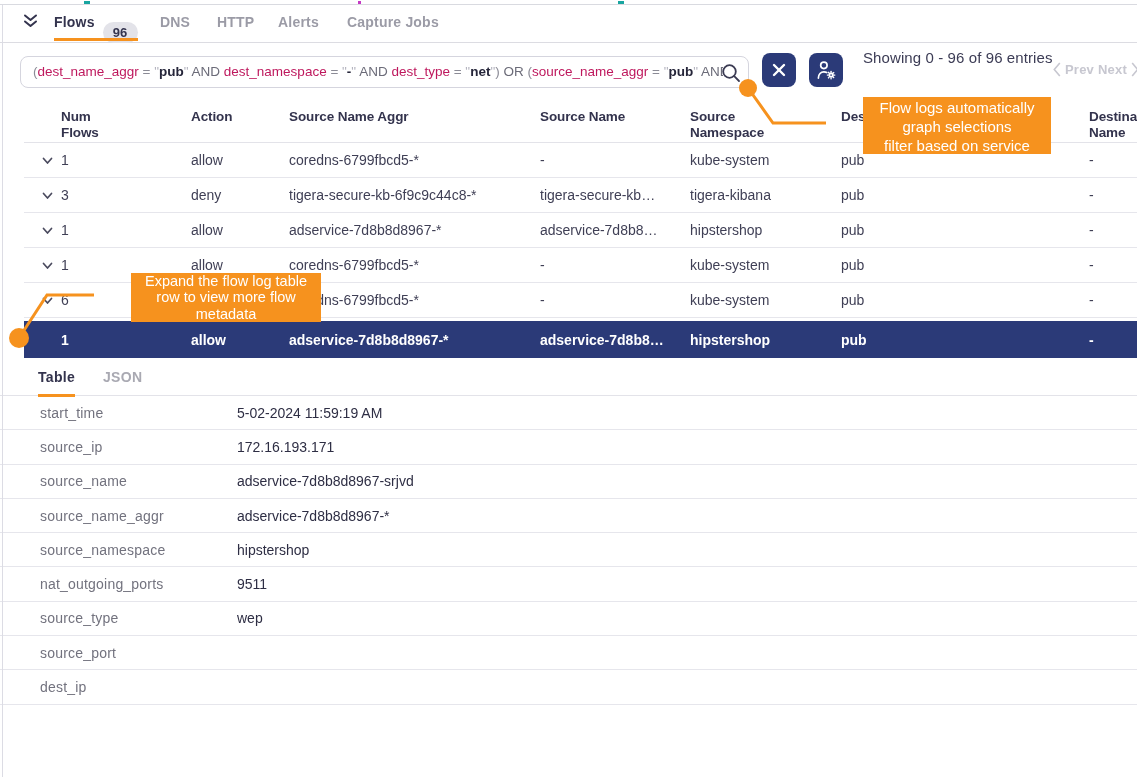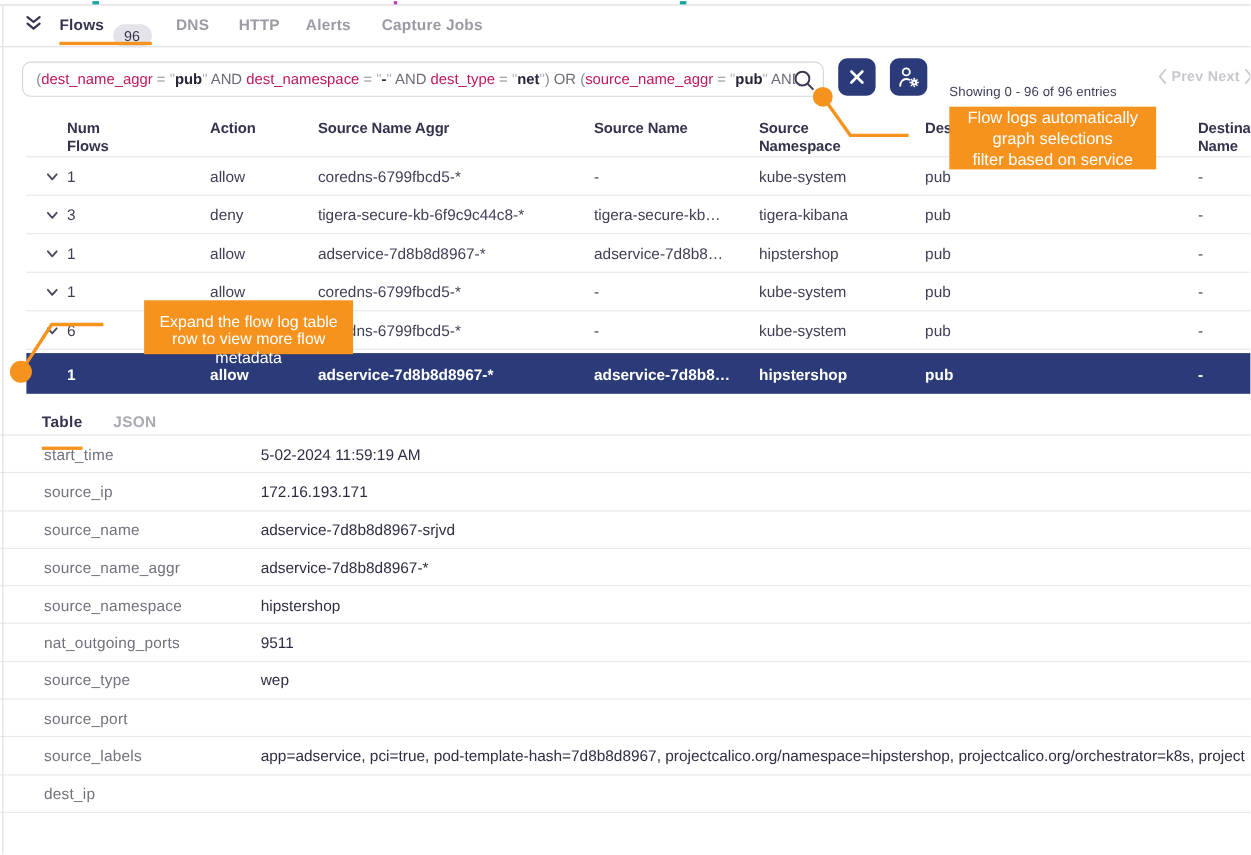--- a/index.html
+++ b/index.html
@@ -7,58 +7,58 @@
   .page { position:relative; width:1137px; height:777px; overflow:hidden; background:#fff; }
   .left-border { position:absolute; left:2px; top:5px; bottom:0; width:1px; background:#dcdce4; z-index:1; }
   .sliver { position:absolute; left:0; top:0; width:100%; height:5px; background:#fff; border-bottom:1px solid #d9dae0; }
   .sliver .mark { position:absolute; top:1px; height:3px; width:6px; }
   
   .tabbar { position:absolute; left:0; top:6px; width:100%; height:37px; border-bottom:1px solid #dcdce2; background:#fff; }
   .dbl-chev { position:absolute; left:23px; top:8px; width:15px; height:14px; }
   .tab { position:absolute; top:0; height:37px; display:flex; align-items:center; gap:8px; font-size:14px; font-weight:700; color:#9b9ba6; letter-spacing:.2px; padding-bottom:5px; }
   .tab.active { color:#34344e; }
   .tab.active::after { content:""; position:absolute; left:0; right:0; bottom:2px; height:3px; background:var(--orange); }
-  .badge { background:#e3e3e9; color:#34344e; border-radius:12px; padding:3px 10px; font-size:13px; font-weight:400;margin-top:20px; }
+  .badge { background:#e3e3e9; color:#34344e; border-radius:12px; padding:3px 10px; font-size:13px; font-weight:700;margin-top:20px; }
   
   .query-box { position:absolute; left:20px; top:56px; width:729px; height:32px; border:1px solid #d5d5de; border-radius:8px; background:#fff; }
   .query-text { position:absolute; left:12px; top:0; height:30px; line-height:30px; width:690px; overflow:hidden; white-space:nowrap; font-size:13.5px; }
   .tk-p, .tk-o { color:#8b8b96; }
   .tk-f { color:#be185d; }
   .tk-q { color:#b4b4bf; }
   .tk-v { color:#26263a; font-weight:700; }
   .tk-k { color:#6b6b78; }
   .search-ic { position:absolute; right:7px; top:6px; }
   .btn { position:absolute; top:53px; width:34px; height:34px; border:none; border-radius:8px; background:var(--navy); display:flex; align-items:center; justify-content:center; }
   .btn.clear { left:762px; }
   .btn.user { left:809px; }
-  .showing { position:absolute; left:863px; top:76px; font-size:12px; font-weight:500; color:#3c3c55; letter-spacing:.1px; }
+  .showing { position:absolute; left:863px; top:49px; font-size:15px; font-weight:500; color:#3c3c55; letter-spacing:.1px; }
   .pager { position:absolute; left:1053px; top:62px; display:flex; align-items:center; gap:4px; font-size:13px; font-weight:700; color:#c7c7d0; letter-spacing:.2px; }
   
   .grid { display:grid; grid-template-columns:19px 130px 98px 251px 150px 151px 248px auto; padding-left:18px;margin-left:24px; }
   .thead { position:absolute; left:0; top:100px; width:100%; height:43px; border-bottom:1px solid #e3e3e9; align-items:start; padding-top:9px; font-size:13.5px; font-weight:700; color:#33334d; line-height:16px; letter-spacing:-0.1px; }
   .tbody { position:absolute; left:0; top:143px; width:100%; }
   .tr { height:35px; border-bottom:1px solid #e6e6ec; align-items:center; font-size:14px; color:#3f3f55; }
   .tr .td { overflow:hidden; white-space:nowrap; }
   .tr.selected { height:37px; margin-top:3px; background:var(--navy); color:#fff; font-weight:700; border-bottom:none; }
   .chev svg { display:block; margin-top:1px; }
   
   .dtabs { position:absolute; left:0; top:358px; width:100%; height:38px; border-bottom:1px solid #e3e3e9; }
-  .dtab { position:absolute; top:0; height:50px; display:flex; align-items:center; font-size:14px; font-weight:700; letter-spacing:.3px; }
+  .dtab { position:absolute; top:0; height:38px; display:flex; align-items:center; font-size:14px; font-weight:700; letter-spacing:.3px; }
   .dtab.table { left:38px; color:#33334d; }
   .dtab.table::after { content:""; position:absolute; left:0; right:0; bottom:-1px; height:3px; background:var(--orange); }
   .dtab.json { left:103px; color:#a9a9b2; }
   .kv { position:absolute; left:0; top:396px; width:100%; }
   .kvrow { display:grid; grid-template-columns:197px auto; padding-left:40px; height:34.3px; border-bottom:1px solid #e6e6ec; align-items:center; font-size:14px; }
   .kvrow .k { color:#72727e; letter-spacing:.2px; }
   .kvrow .v { color:#2e2e44; white-space:nowrap; overflow:hidden; }
   
   .callout { position:absolute; background:var(--orange); color:#fff; text-align:center; z-index:5;margin-left:37px; }
   .callout div { white-space:nowrap; }
   .c1 { left:826px; top:97px; width:188px; height:57px; font-size:15px; line-height:19px; padding-top:1px; }
-  .c2 { left:94px; top:273px; width:190px; height:49px; font-size:14.5px; line-height:16.4px; padding-top:12px; }
+  .c2 { left:94px; top:273px; width:190px; height:49px; font-size:14.5px; line-height:16.4px; padding-top:0; }
   .connectors { position:absolute; left:0; top:0; width:1137px; height:777px; z-index:4; pointer-events:none; }
 </style>
 </head>
 <body>
 
 <div class="page">
   <div class="sliver">
     <span class="mark" style="left:84px;background:#18a5a0;"></span>
     <span class="mark" style="left:358px;width:3px;background:#c539c5;"></span>
     <span class="mark" style="left:618px;background:#18a5a0;"></span>
@@ -276,24 +276,20 @@
       </div>
       <div class="kvrow">
         <div class="k">source_type</div>
         <div class="v">wep</div>
       </div>
       <div class="kvrow">
         <div class="k">source_port</div>
         <div class="v"></div>
       </div>
       <div class="kvrow">
-        <div class="k">source_labels</div>
-        <div class="v">app=adservice, pci=true, pod-template-hash=7d8b8d8967, projectcalico.org/namespace=hipstershop, projectcalico.org/orchestrator=k8s, project</div>
-      </div>
-      <div class="kvrow">
         <div class="k">dest_ip</div>
       </div>
     </div>
 
   <div class="callout c1">
     <div>Flow logs automatically</div>
     <div>graph selections</div>
     <div>filter based on service</div>
   </div>
   <div class="callout c2">

